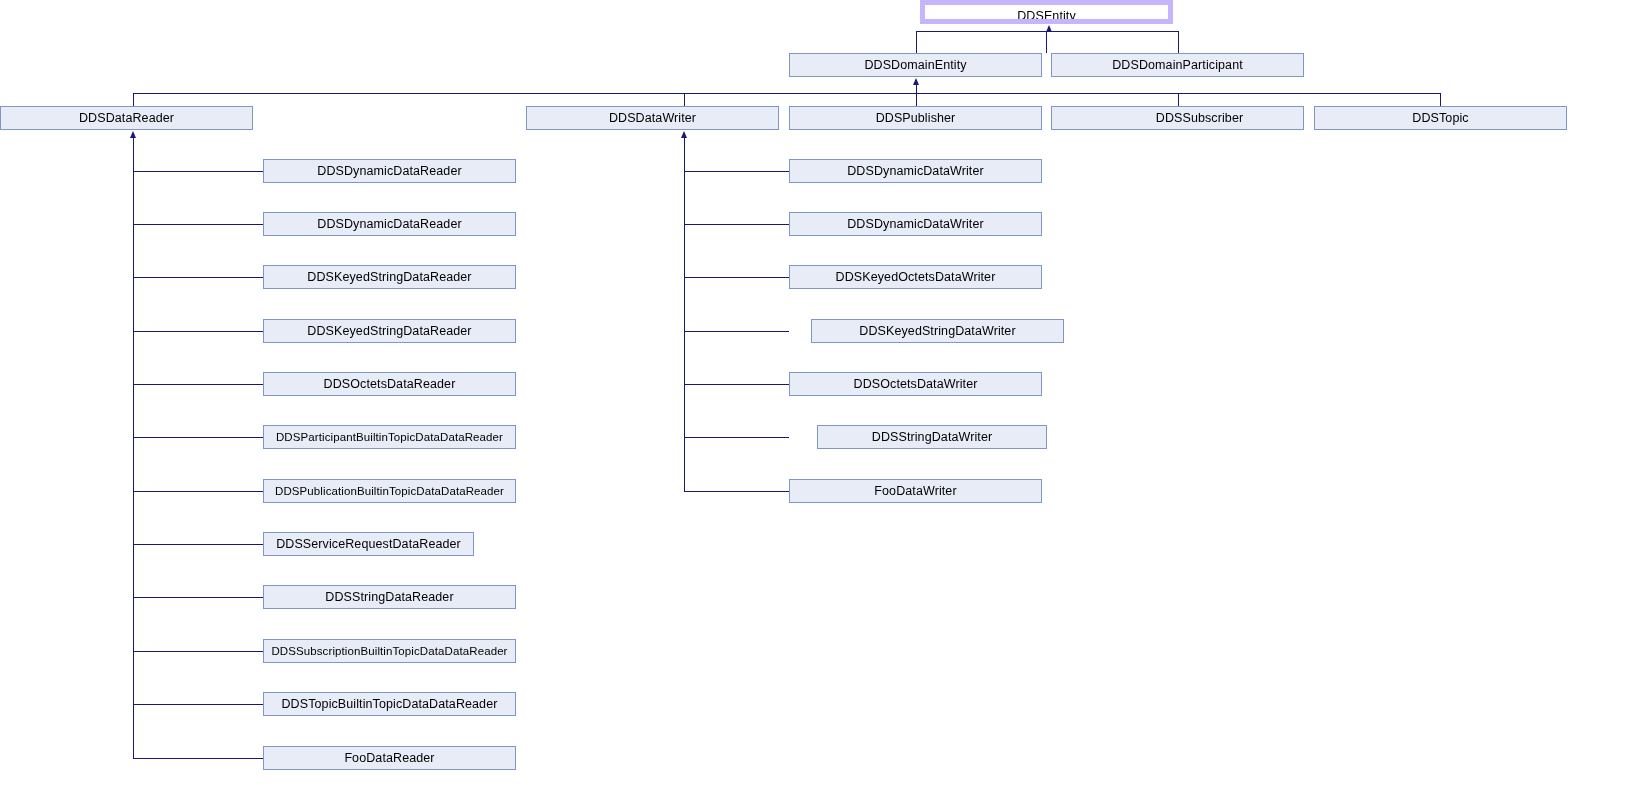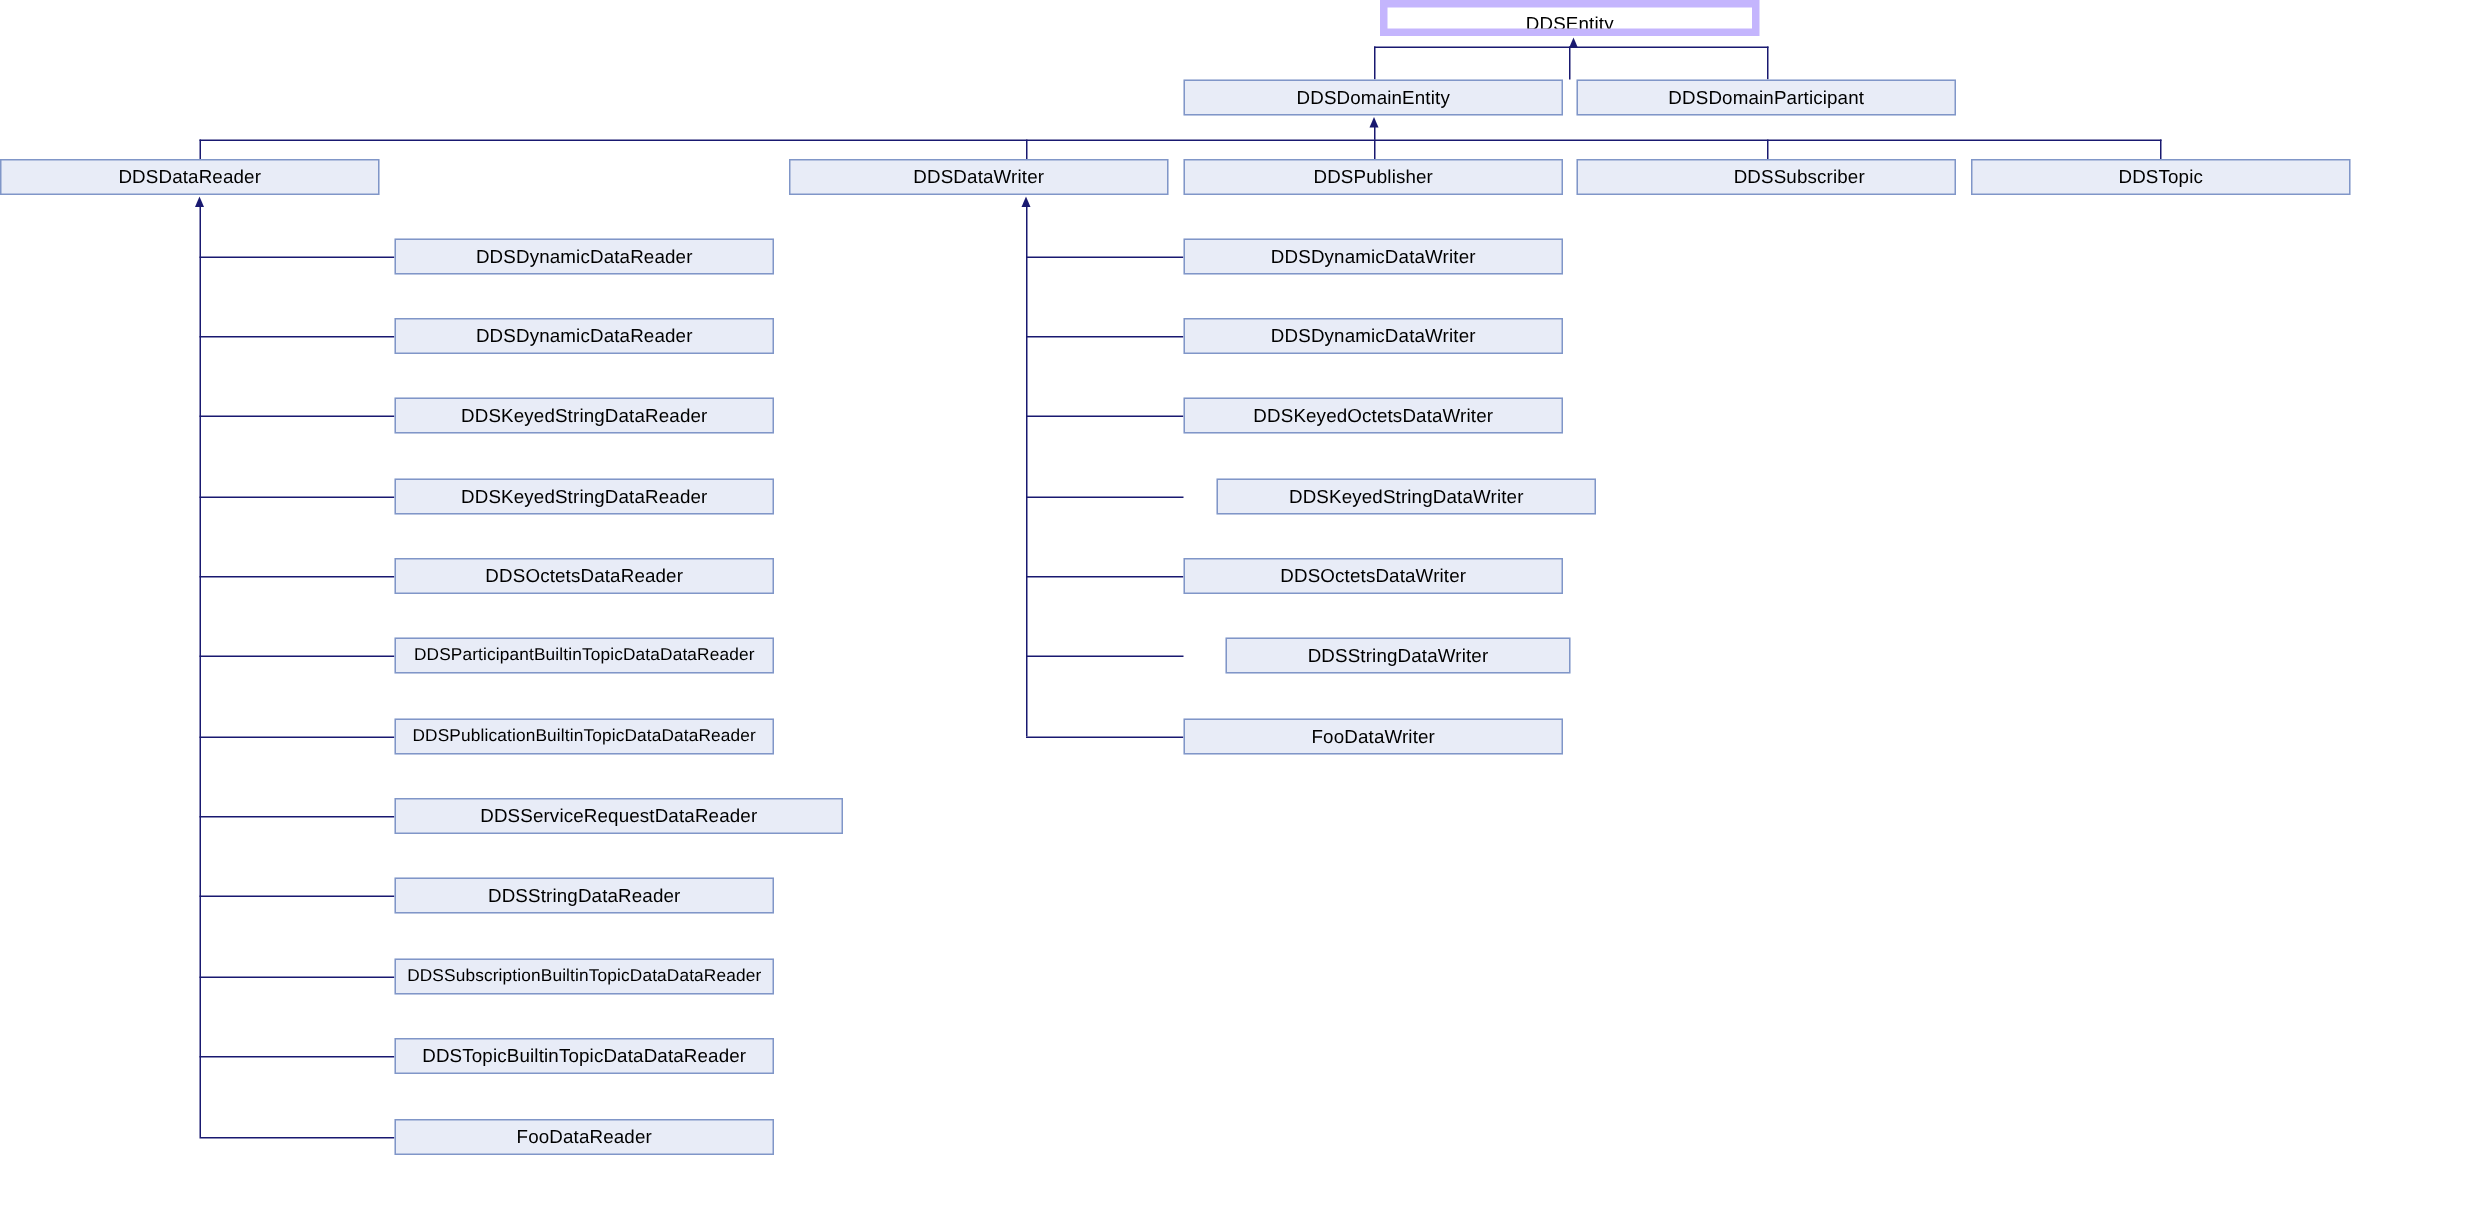--- a/index.html
+++ b/index.html
@@ -99,21 +99,21 @@
       <div class="node" style="left: 263px; top: 265px; width: 253px; height: 24px; line-height: 22px;"><span>DDSKeyedStringDataReader</span></div>
       <div class="edge h" style="left: 133px; top: 331px; width: 130px;"></div>
       <div class="node" style="left: 263px; top: 319px; width: 253px; height: 24px; line-height: 22px;"><span>DDSKeyedStringDataReader</span></div>
       <div class="edge h" style="left: 133px; top: 384px; width: 130px;"></div>
       <div class="node" style="left: 263px; top: 372px; width: 253px; height: 24px; line-height: 22px;"><span>DDSOctetsDataReader</span></div>
       <div class="edge h" style="left: 133px; top: 437px; width: 130px;"></div>
       <div class="node" style="left: 263px; top: 425px; width: 253px; height: 24px; line-height: 22px; font-size: 11.5px;"><span>DDSParticipantBuiltinTopicDataDataReader</span></div>
       <div class="edge h" style="left: 133px; top: 491px; width: 130px;"></div>
       <div class="node" style="left: 263px; top: 479px; width: 253px; height: 24px; line-height: 22px; font-size: 11.5px;"><span>DDSPublicationBuiltinTopicDataDataReader</span></div>
       <div class="edge h" style="left: 133px; top: 544px; width: 130px;"></div>
-      <div class="node" style="left: 263px; top: 532px; width: 299px; height: 24px; line-height: 22px;"><span>DDSServiceRequestDataReader</span></div>
+      <div class="node" style="left: 263px; top: 532px; width: 211px; height: 24px; line-height: 22px;"><span>DDSServiceRequestDataReader</span></div>
       <div class="edge h" style="left: 133px; top: 597px; width: 130px;"></div>
       <div class="node" style="left: 263px; top: 585px; width: 253px; height: 24px; line-height: 22px;"><span>DDSStringDataReader</span></div>
       <div class="edge h" style="left: 133px; top: 651px; width: 130px;"></div>
       <div class="node" style="left: 263px; top: 639px; width: 253px; height: 24px; line-height: 22px; font-size: 11.5px;"><span>DDSSubscriptionBuiltinTopicDataDataReader</span></div>
       <div class="edge h" style="left: 133px; top: 704px; width: 130px;"></div>
       <div class="node" style="left: 263px; top: 692px; width: 253px; height: 24px; line-height: 22px;"><span>DDSTopicBuiltinTopicDataDataReader</span></div>
       <div class="edge h" style="left: 133px; top: 758px; width: 130px;"></div>
       <div class="node" style="left: 263px; top: 746px; width: 253px; height: 24px; line-height: 22px;"><span>FooDataReader</span></div>
       <div class="edge h" style="left: 684px; top: 171px; width: 105px;"></div>
       <div class="node" style="left: 789px; top: 159px; width: 253px; height: 24px; line-height: 22px;"><span>DDSDynamicDataWriter</span></div>

